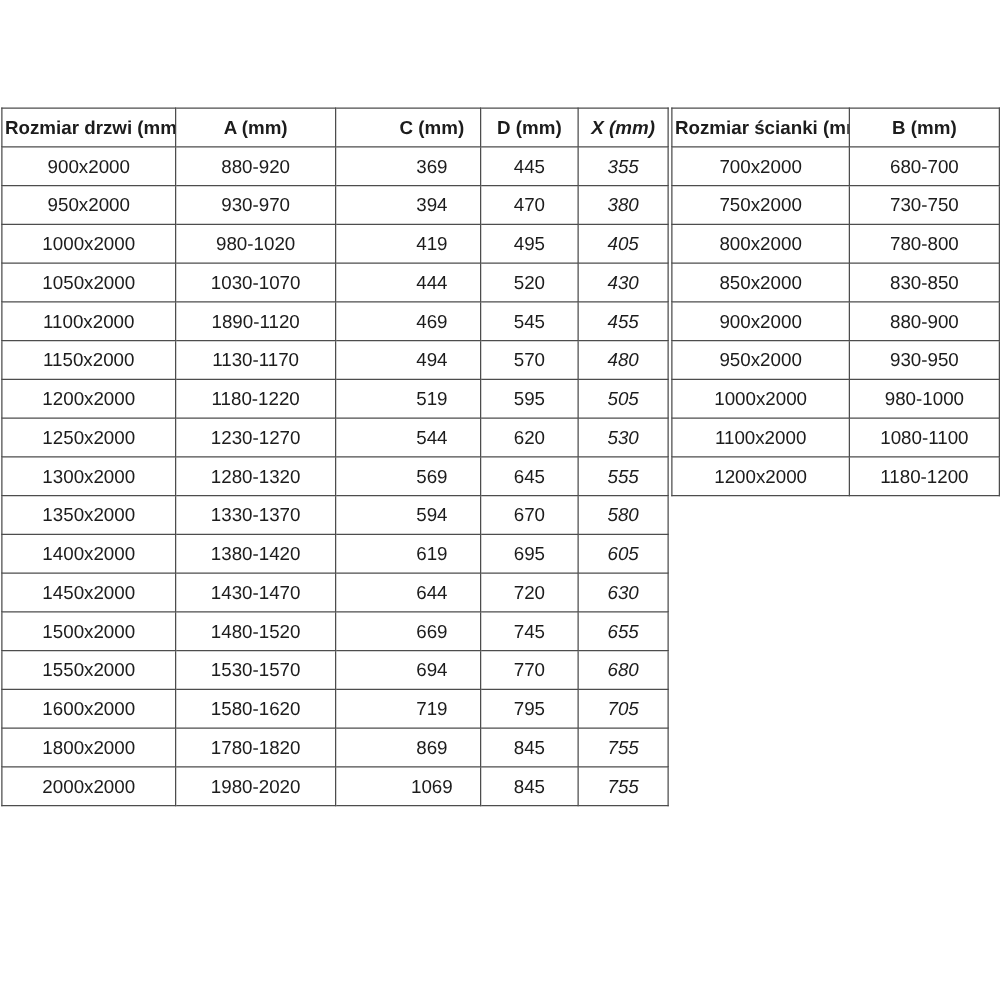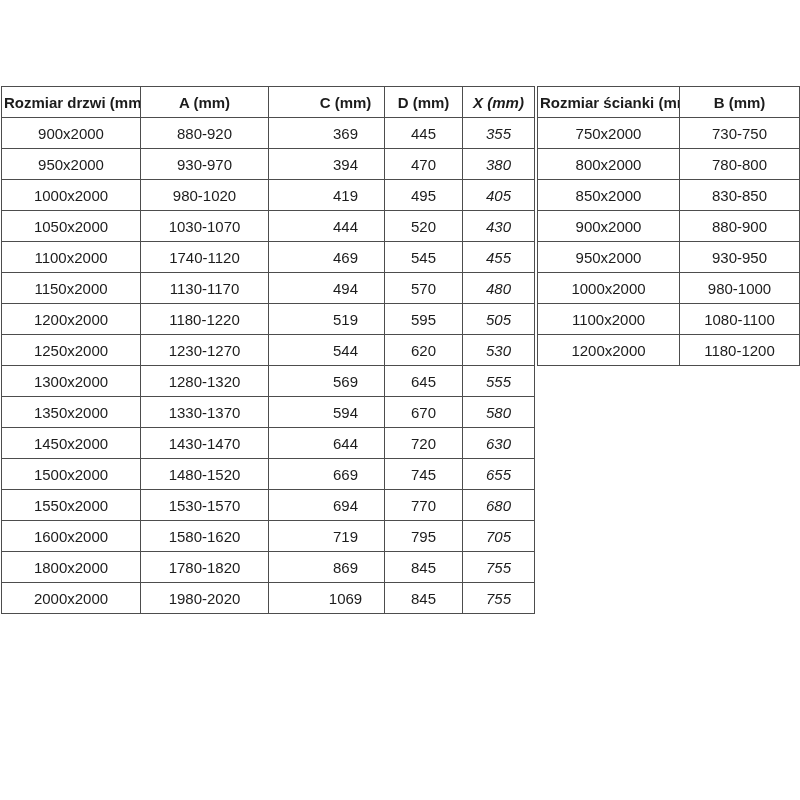--- a/index.html
+++ b/index.html
@@ -95,21 +95,21 @@
         </tr>
         <tr>
           <td>1050x2000</td>
           <td>1030-1070</td>
           <td>444</td>
           <td>520</td>
           <td>430</td>
         </tr>
         <tr>
           <td>1100x2000</td>
-          <td>1740-1120</td>
+          <td>1890-1120</td>
           <td>469</td>
           <td>545</td>
           <td>455</td>
         </tr>
         <tr>
           <td>1150x2000</td>
           <td>1130-1170</td>
           <td>494</td>
           <td>570</td>
           <td>480</td>
@@ -136,20 +136,27 @@
           <td>555</td>
         </tr>
         <tr>
           <td>1350x2000</td>
           <td>1330-1370</td>
           <td>594</td>
           <td>670</td>
           <td>580</td>
         </tr>
         <tr>
+          <td>1400x2000</td>
+          <td>1380-1420</td>
+          <td>619</td>
+          <td>695</td>
+          <td>605</td>
+        </tr>
+        <tr>
           <td>1450x2000</td>
           <td>1430-1470</td>
           <td>644</td>
           <td>720</td>
           <td>630</td>
         </tr>
         <tr>
           <td>1500x2000</td>
           <td>1480-1520</td>
           <td>669</td>
@@ -188,20 +195,24 @@
     </table>
   <table class="spec walls">
       <thead>
         <tr>
           <th>Rozmiar ścianki (mm)</th>
           <th>B (mm)</th>
         </tr>
       </thead>
       <tbody>
         <tr>
+          <td>700x2000</td>
+          <td>680-700</td>
+        </tr>
+        <tr>
           <td>750x2000</td>
           <td>730-750</td>
         </tr>
         <tr>
           <td>800x2000</td>
           <td>780-800</td>
         </tr>
         <tr>
           <td>850x2000</td>
           <td>830-850</td>

